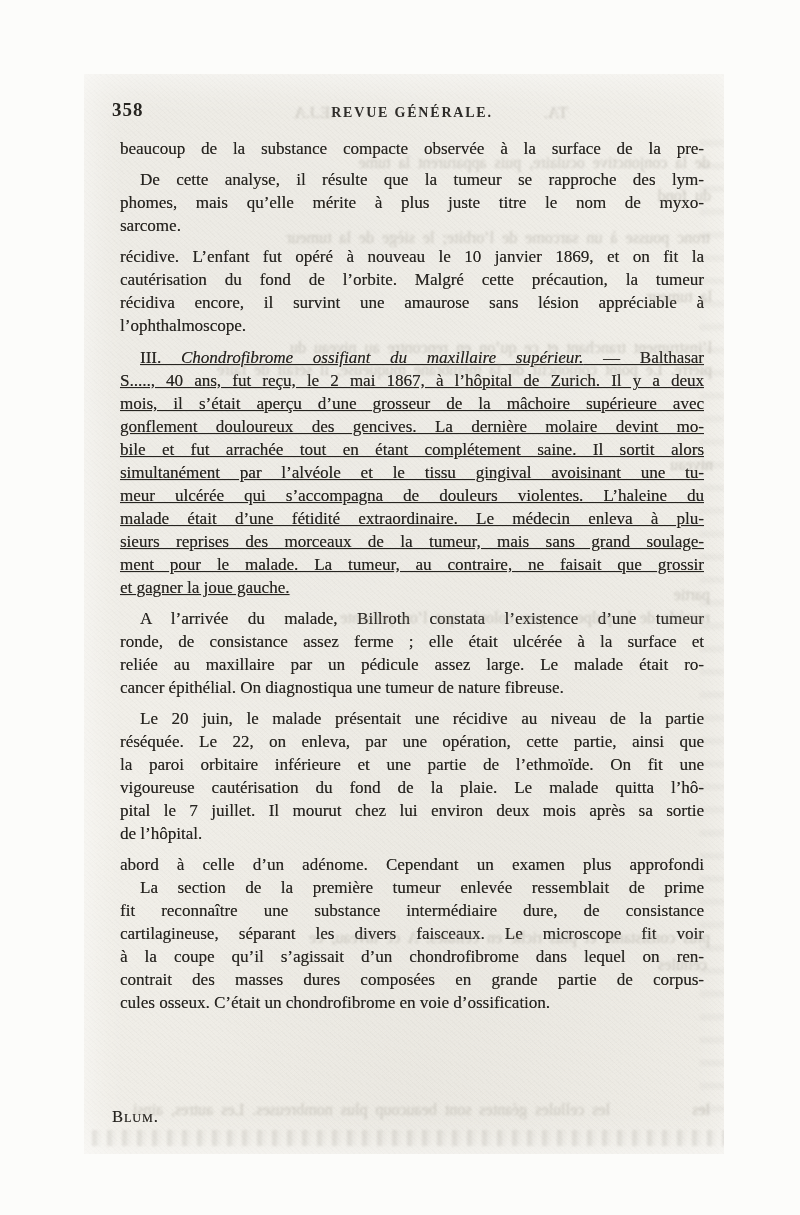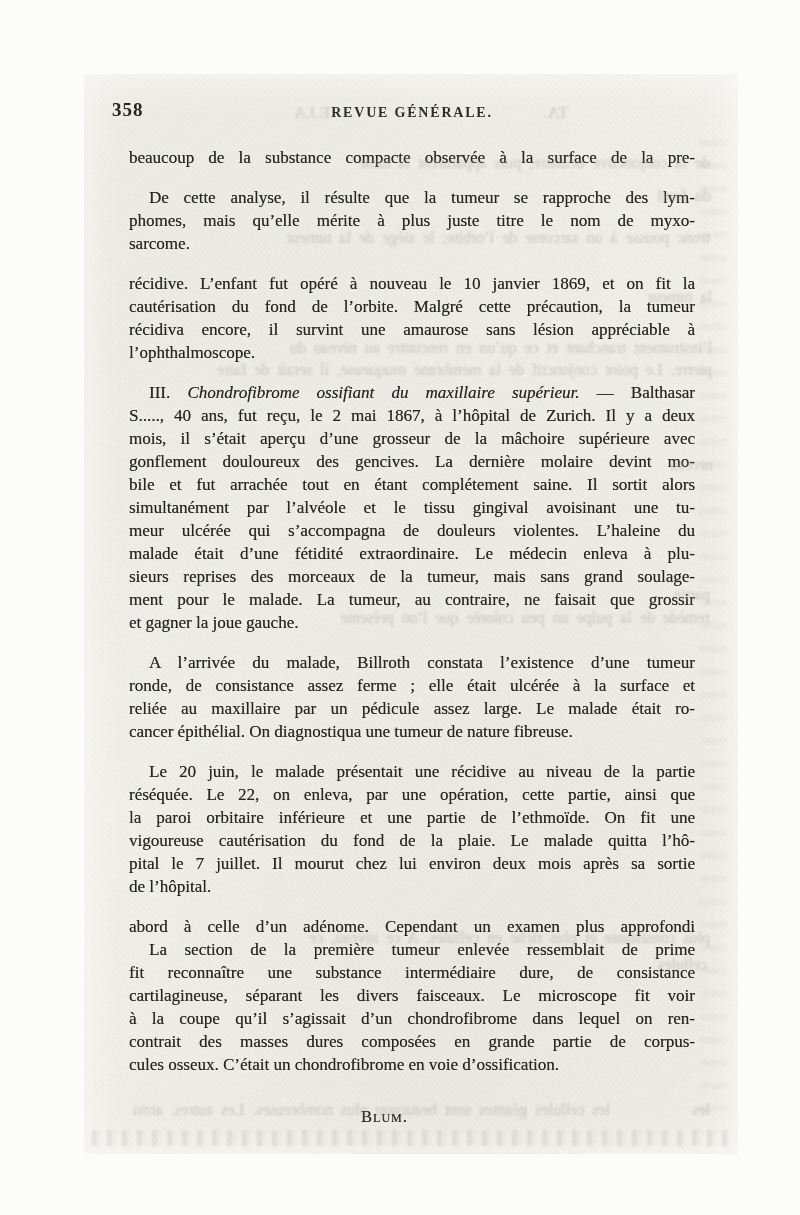--- a/index.html
+++ b/index.html
@@ -7,21 +7,21 @@
     --ghost:#a9a59b;
     --paper:#f2f0ea;
     --outer:#fcfcfa;
   }
   html,body{margin:0;padding:0;}
   body{
     width:800px;height:1215px;
     background:var(--outer);
     font-family:"Liberation Serif","DejaVu Serif",serif;
   }
-  #page{position:relative;width:800px;height:1215px;overflow:hidden;}
+  #page{position:relative;width:724px;height:1215px;overflow:hidden;}
 
   
   .scan{
     position:absolute;left:84px;top:74px;width:654px;height:1080px;
     background-color:var(--paper);
     background-image:
       radial-gradient(circle at 28% 18%, rgba(0,0,0,.022), transparent 60%),
       radial-gradient(circle at 78% 65%, rgba(70,60,40,.03), transparent 55%),
       radial-gradient(circle at 50% 95%, rgba(70,60,40,.035), transparent 40%),
       repeating-linear-gradient(43deg, rgba(0,0,0,.014) 0 1px, transparent 1px 4px),
@@ -37,33 +37,33 @@
     position:absolute;left:112px;top:105px;width:600px;
     text-align:center;font-size:14px;font-weight:700;
     letter-spacing:1.8px;color:#2e2c29;
   }
 
   .body-text{
     position:absolute;left:112px;top:129px;width:600px;
     font-size:17px;line-height:23px;color:var(--ink);
     text-shadow:0.2px 0.2px 0.3px rgba(40,35,30,.55);
   }
-  .para{margin:17px;}
-  .para.gap{margin-top:9px;}
+  .para{margin:8px;}
+  .para.gap{margin-top:9px;text-decoration:underline;}
   .line{
     height:23px;overflow:hidden;
     text-align:justify;text-align-last:justify;
   }
   .line.endline{text-align-last:left;}
   .line.indent{text-indent:20px;}
   .it{font-style:italic;}
 
   .signature{
     position:absolute;left:112px;top:1107px;width:545px;
-    text-align:center;font-size:16.5px;color:var(--ink);
+    text-align:left;font-size:16.5px;color:var(--ink);
     font-variant-caps:small-caps;letter-spacing:1px;
     text-shadow:0.2px 0.2px 0.3px rgba(40,35,30,.55);
   }
 
   
   .ghost{
     position:absolute;height:20px;overflow:hidden;
     transform:scaleX(-1);
     color:var(--ghost);opacity:.5;filter:blur(1.1px);
     font-size:16px;line-height:19px;white-space:nowrap;word-spacing:4px;

